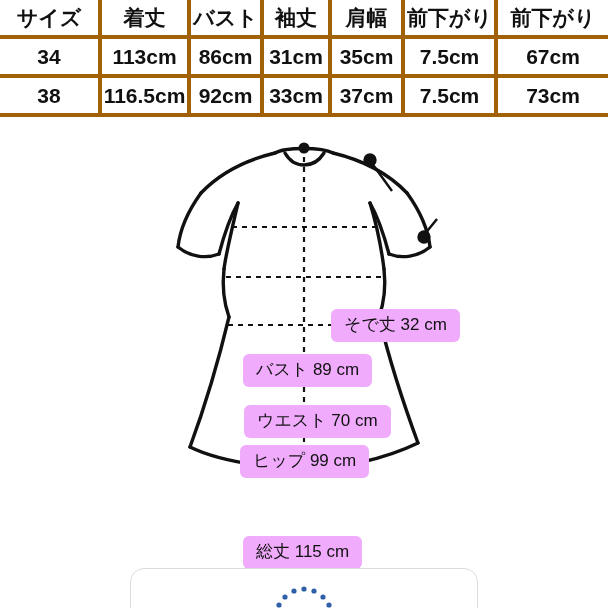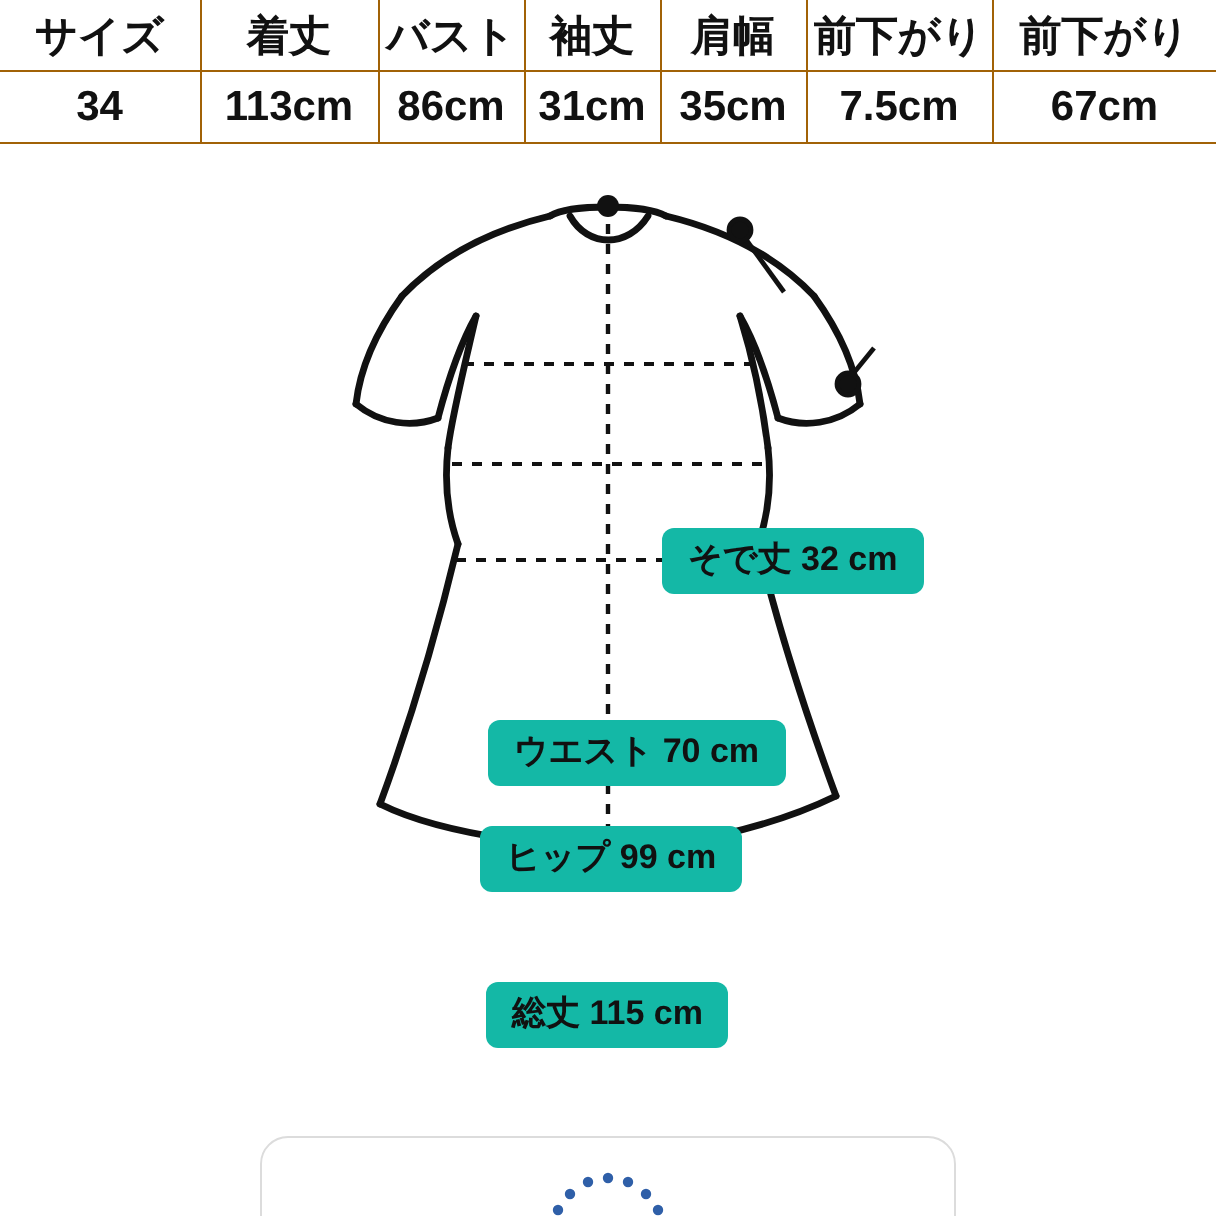--- a/index.html
+++ b/index.html
@@ -21,21 +21,21 @@
   }
 
   
   table.size-table {
     width: 608px;
     border-collapse: collapse;
     table-layout: fixed;
   }
   table.size-table th,
   table.size-table td {
-    border: 1px solid #a16207;
+    border: 4px solid #a16207;
     text-align: center;
     font-size: 21px;
     font-weight: bold;
     height: 35px;
     padding: 0;
     white-space: nowrap;
     color: #111;
   }
   table.size-table th {
     border-top: none;
@@ -63,33 +63,33 @@
     width: 608px;
     height: 400px;
   }
   .illustration svg {
     position: absolute;
     left: 0;
     top: 0;
   }
   .callout {
     position: absolute;
-    background: #14b8a6;
+    background: #f0abfc;
     border-radius: 6px;
     font-size: 17px;
-    font-weight: bold;
+    font-weight: normal;
     color: #111;
     padding: 7px 13px;
     white-space: nowrap;
     line-height: 1.1;
   }
   .c-sode  { left: 331px; top: 192px; }
   .c-bust  { left: 243px; top: 237px; }
   .c-waist { left: 244px; top: 288px; }
-  .c-hip   { left: 240px; top: 341px; }
+  .c-hip   { left: 240px; top: 328px; }
   .c-total { left: 243px; top: 419px; }
 
   
   .bottom-card {
     position: absolute;
     left: 130px;
     top: 568px;
     width: 348px;
     height: 60px;
     border: 1px solid #dcdcdc;
@@ -134,20 +134,29 @@
     <tbody>
       <tr>
         <td>34</td>
         <td>113cm</td>
         <td>86cm</td>
         <td>31cm</td>
         <td>35cm</td>
         <td>7.5cm</td>
         <td>67cm</td>
       </tr>
+      <tr>
+        <td>38</td>
+        <td>116.5cm</td>
+        <td>92cm</td>
+        <td>33cm</td>
+        <td>37cm</td>
+        <td>7.5cm</td>
+        <td>73cm</td>
+      </tr>
     </tbody>
   </table>
 
   <div class="illustration">
 
     <svg width="608" height="400" viewBox="0 0 608 400">
       <g fill="none" stroke="#111111" stroke-width="3.4" stroke-linejoin="round" stroke-linecap="round">
 
         <path d="M275 36 C 285 30, 322 30, 333 36"></path>
         <path d="M285 36 C 294 52, 314 52, 324 36"></path>
@@ -196,20 +205,21 @@
         <circle cx="370" cy="43" r="5.5"></circle>
         <circle cx="424" cy="120" r="5.5"></circle>
       </g>
 
       <circle cx="304" cy="31" r="5.5" fill="#111111"></circle>
 
       <circle cx="304" cy="352" r="5.5" fill="#111111"></circle>
     </svg>
 
     <div class="callout c-sode">そで丈 32 cm</div>
+    <div class="callout c-bust">バスト 89 cm</div>
     <div class="callout c-waist">ウエスト 70 cm</div>
     <div class="callout c-hip">ヒップ 99 cm</div>
     <div class="callout c-total">総丈 115 cm</div>
   </div>
 
   <div class="bottom-card">
     <svg class="dots" width="70" height="46" viewBox="0 0 70 46">
       <g fill="#2f5fa8">
         <circle cx="35" cy="6" r="2.6"></circle>
         <circle cx="25" cy="8" r="2.6"></circle>

